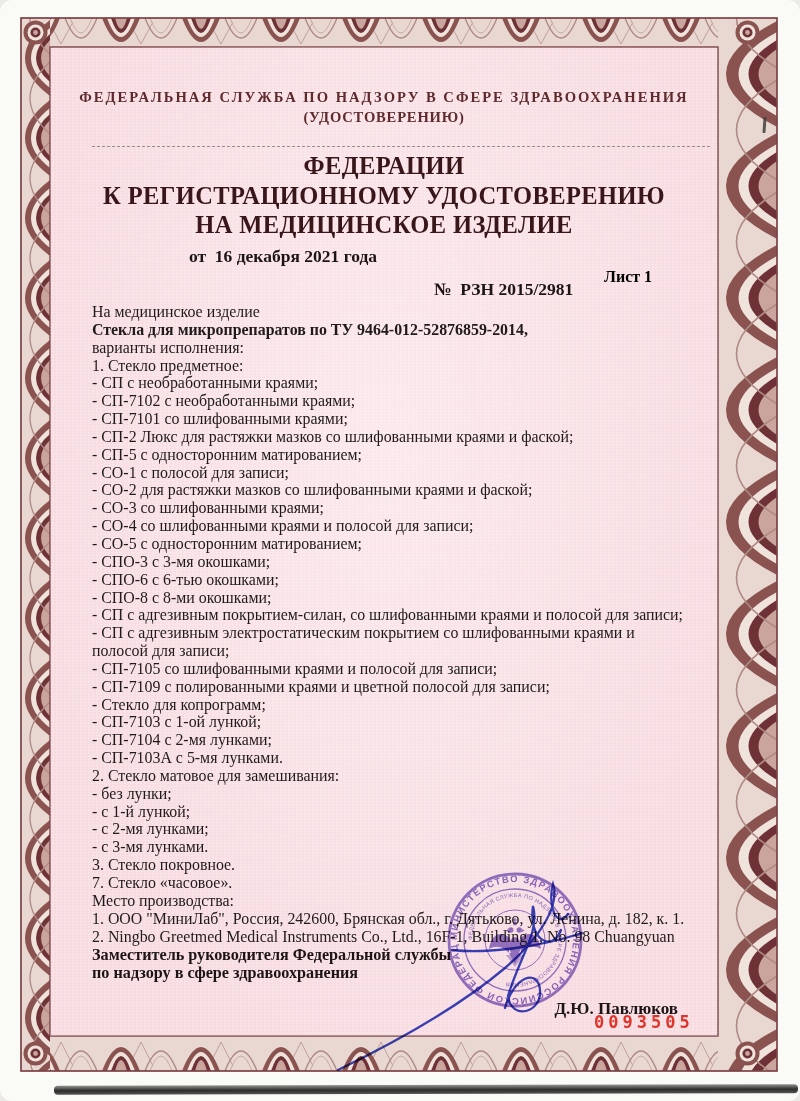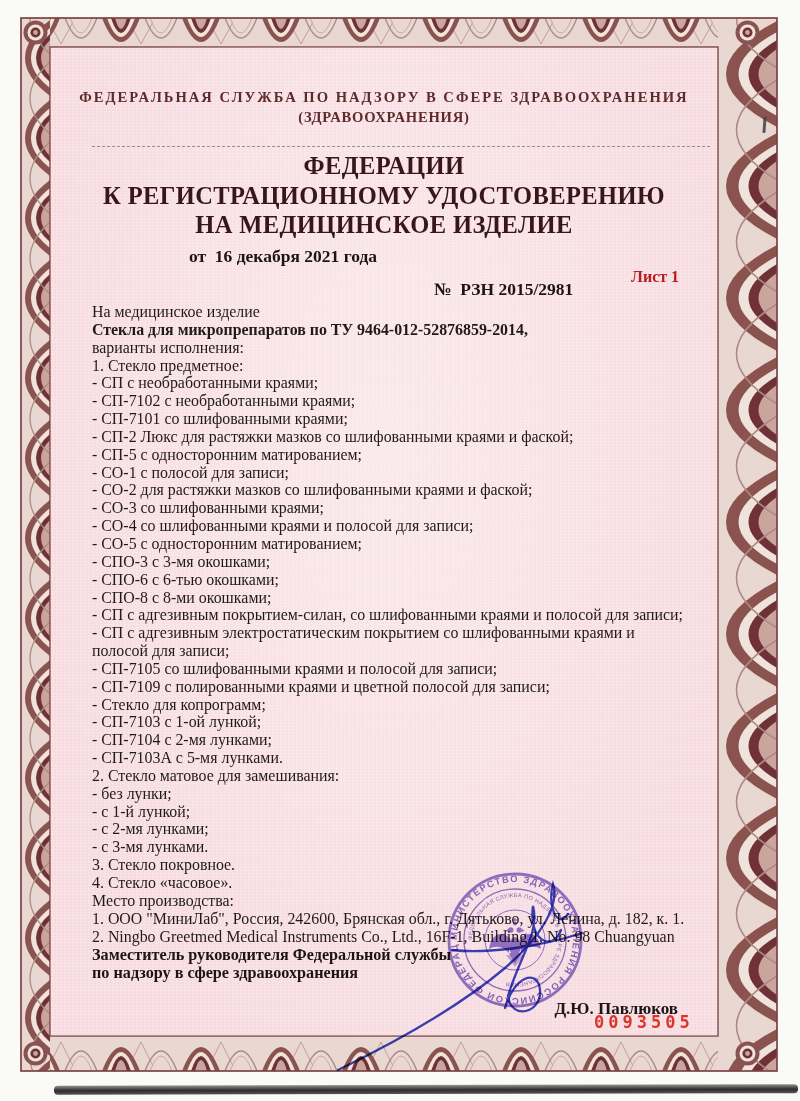--- a/index.html
+++ b/index.html
@@ -1,31 +1,31 @@
 <!DOCTYPE html>
 <html><head>
 <meta charset="utf-8">
 <style>
   html,body{margin:0;padding:0;background:#eceae4;}
   #page{position:relative;width:800px;height:1101px;background:#fafaf6;overflow:hidden;
-        font-family:"Liberation Serif", serif;}
+        font-family:"Liberation Serif", serif;border-radius:12px;}
   #borderArt{position:absolute;left:0;top:0;}
   .texture{position:absolute;left:50px;top:47px;width:668px;height:989px;pointer-events:none;
      background:
        radial-gradient(ellipse at 50% 40%, rgba(255,248,249,.45), rgba(255,255,255,0) 75%),
        repeating-linear-gradient(90deg, rgba(231,183,195,.10) 0 2px, rgba(255,255,255,0) 2px 4px),
        repeating-linear-gradient(0deg, rgba(255,255,255,.16) 0 1px, rgba(255,255,255,0) 1px 3px);}
   .abs{position:absolute;}
   .center{left:50px;width:668px;text-align:center;}
   .org{top:89px;font-size:14.6px;letter-spacing:2px;color:#5d2a2d;font-weight:bold;}
   .org2{top:109px;font-size:14.6px;letter-spacing:.8px;color:#5d2a2d;font-weight:bold;}
   .dashline{top:146px;left:92px;width:618px;border-top:1.6px dashed #9a8d89;height:0;}
   .titleblock{top:151px;color:#38161a;font-weight:bold;font-size:24.5px;line-height:29.5px;letter-spacing:.4px;}
   .daterow{top:246px;font-weight:bold;font-size:17.5px;color:#1d1416;white-space:pre;}
-  .sheet{top:268px;left:631px;font-weight:bold;font-size:16px;color:#b91c1c;}
+  .sheet{top:268px;left:604px;font-weight:bold;font-size:16px;color:#000000;}
   #body-lines{top:303px;left:92px;width:616px;font-size:15.9px;line-height:17.85px;color:#201a1b;}
   .bline{white-space:nowrap;}
   .bline.b{font-weight:bold;}
   .sigblock{top:946px;left:92px;width:610px;font-weight:bold;font-size:16.2px;line-height:18.2px;color:#1d1416;}
   .signer{position:absolute;right:24px;top:17px;font-size:17px;font-weight:bold;white-space:nowrap;margin-top:37px;}
   .serial{top:1012px;left:594px;font-family:"DejaVu Sans Mono", monospace;font-weight:bold;
           font-size:17px;letter-spacing:4px;color:#dd342c;}
   #stamp{left:441px;top:866px;mix-blend-mode:multiply;opacity:.9;}
   #signature{left:300px;top:860px;mix-blend-mode:multiply;}
   .artifact-dash{left:763px;top:117px;width:3px;height:16px;background:#42403e;transform:rotate(4deg);opacity:.85;border-radius:1px;}
@@ -116,21 +116,21 @@
         </g>
     </g>
 
     <rect x="21" y="18" width="756" height="1053" fill="none" stroke="#7b4246" stroke-width="1.7"></rect>
     <rect x="50" y="47" width="668" height="989" fill="none" stroke="#7b4246" stroke-width="1.4"></rect>
   </svg>
 
   <div class="texture"></div>
 
   <div class="abs center org">ФЕДЕРАЛЬНАЯ СЛУЖБА ПО НАДЗОРУ В СФЕРЕ ЗДРАВООХРАНЕНИЯ</div>
-  <div class="abs center org2">(ЗДРАВООХРАНЕНИЯ)</div>
+  <div class="abs center org2">(УДОСТОВЕРЕНИЮ)</div>
   <div class="abs dashline"></div>
 
   <div class="abs center titleblock">
     <div>ФЕДЕРАЦИИ</div>
     <div>К РЕГИСТРАЦИОННОМУ УДОСТОВЕРЕНИЮ</div>
     <div>НА МЕДИЦИНСКОЕ ИЗДЕЛИЕ</div>
   </div>
 
   <div class="abs daterow" style="left:189px;">от  16 декабря 2021 года</div>
   <div class="abs daterow" style="left:434px;margin-top:33px;">№  РЗН 2015/2981</div>
@@ -162,21 +162,21 @@
       <div class="bline">- Стекло для копрограмм;</div>
       <div class="bline">- СП-7103 с 1-ой лункой;</div>
       <div class="bline">- СП-7104 с 2-мя лунками;</div>
       <div class="bline">- СП-7103А с 5-мя лунками.</div>
       <div class="bline">2. Стекло матовое для замешивания:</div>
       <div class="bline">- без лунки;</div>
       <div class="bline">- с 1-й лункой;</div>
       <div class="bline">- с 2-мя лунками;</div>
       <div class="bline">- с 3-мя лунками.</div>
       <div class="bline">3. Стекло покровное.</div>
-      <div class="bline">4. Стекло «часовое».</div>
+      <div class="bline">7. Стекло «часовое».</div>
       <div class="bline">Место производства:</div>
       <div class="bline">1. ООО "МиниЛаб", Россия, 242600, Брянская обл., г. Дятьково, ул. Ленина, д. 182, к. 1.</div>
       <div class="bline">2. Ningbo Greetmed Medical Instruments Co., Ltd., 16F-1, Building 1, No. 98 Chuangyuan</div>
     </div>
 
   <div class="abs sigblock">
     <div>Заместитель руководителя Федеральной службы</div>
     <div>по надзору в сфере здравоохранения</div>
     <div class="signer">Д.Ю. Павлюков</div>
   </div>

